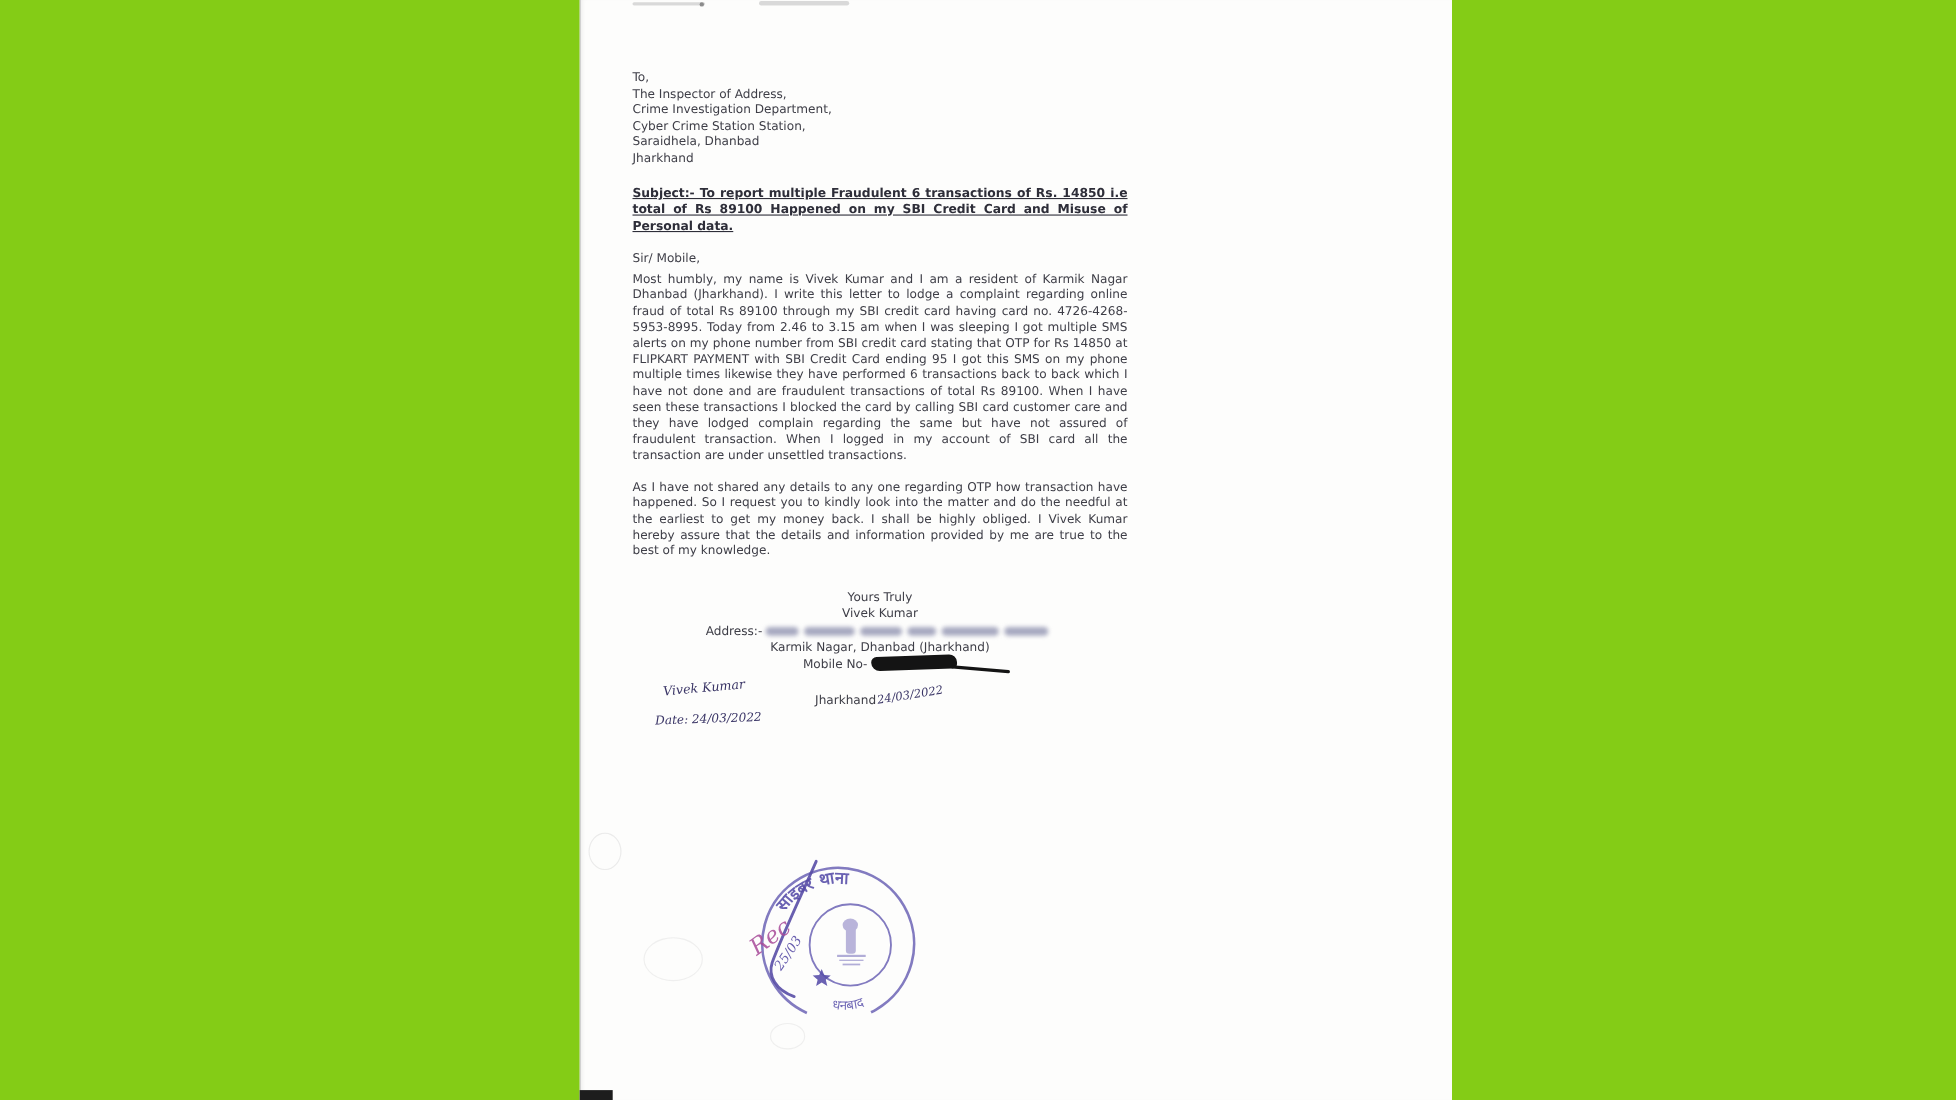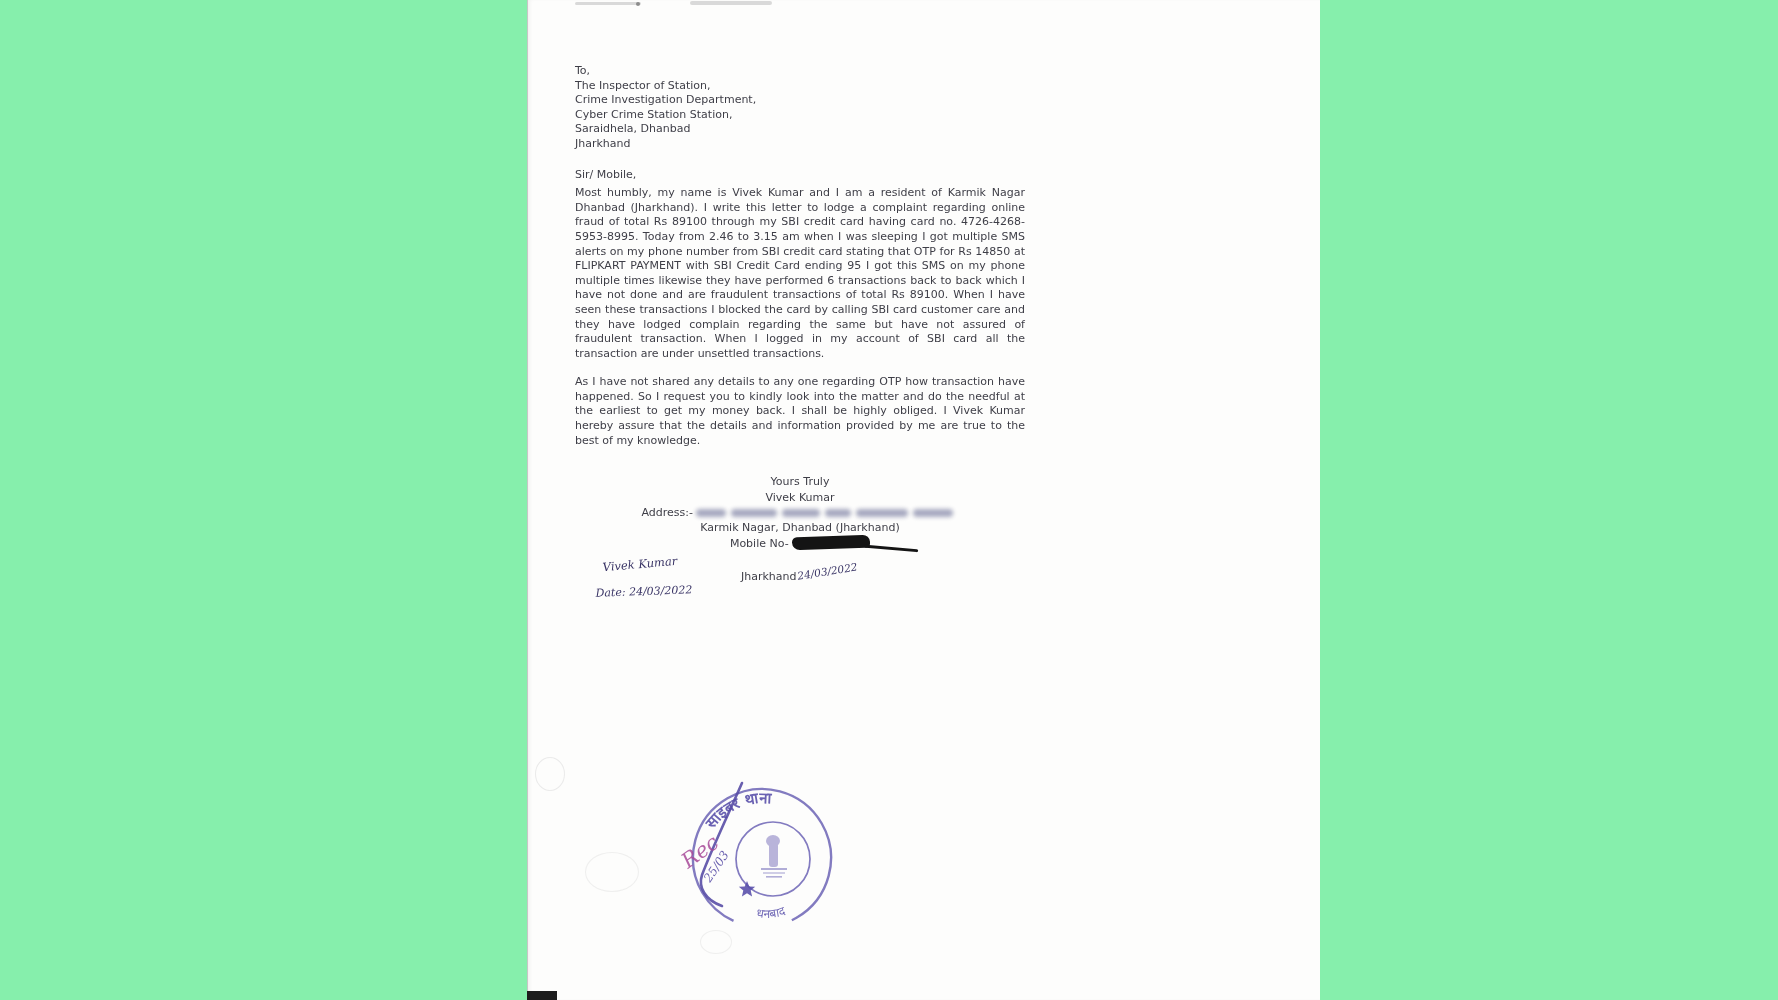--- a/index.html
+++ b/index.html
@@ -1,17 +1,17 @@
 <!DOCTYPE html>
 <html><head>
 <meta charset="utf-8">
 <style>
   html,body{margin:0;padding:0;}
   body{background:#ffffff;font-family:"DejaVu Sans",sans-serif;}
-  .canvas{position:relative;width:1778px;height:1000px;background:#86efac;overflow:hidden;}
+  .canvas{position:relative;width:1778px;height:1000px;background:#84cc16;overflow:hidden;}
 
   
   .page{position:absolute;left:527px;top:0;width:792px;height:1000px;
         background:#fdfdfc;border-left:1px solid #c6c6c6;
         box-shadow:inset 3px 0 4px -2px rgba(0,0,0,0.07);}
 
   
   .streak{position:absolute;background:#bdbdbd;opacity:.55;border-radius:2px;filter:blur(.6px);}
   .streak1{left:575px;top:2px;width:66px;height:3px;}
   .streak2{left:690px;top:1px;width:82px;height:4px;}
@@ -65,27 +65,28 @@
   <div class="speck"></div>
   <div class="corner-mark"></div>
   <div class="artifact artifact1"></div>
   <div class="artifact artifact2"></div>
   <div class="artifact artifact3"></div>
 
   <div class="letter">
 
     <div class="recipient">
       <div>To,</div>
-      <div>The Inspector of Station,</div>
+      <div>The Inspector of Address,</div>
       <div>Crime Investigation Department,</div>
       <div>Cyber Crime Station Station,</div>
       <div>Saraidhela, Dhanbad</div>
       <div>Jharkhand</div>
     </div>
 
+    <div class="subject">Subject:-  To report multiple Fraudulent 6 transactions of Rs. 14850 i.e total of Rs 89100 Happened on my SBI Credit Card and Misuse of Personal data.</div>
 
     <div class="salutation">Sir/ Mobile,</div>
 
     <p class="para">Most humbly, my name is Vivek Kumar and I am a resident of Karmik Nagar Dhanbad (Jharkhand). I write this letter to lodge a complaint regarding online fraud of total Rs 89100 through my SBI credit card having card no. 4726-4268-5953-8995. Today from 2.46 to 3.15 am when I was sleeping I got multiple SMS alerts on my phone number from SBI credit card stating that OTP for Rs 14850 at FLIPKART PAYMENT with SBI Credit Card ending 95 I got this SMS on my phone multiple times likewise they have performed 6 transactions back to back which I have not done and are fraudulent transactions of total Rs 89100. When I have seen these transactions I blocked the card by calling SBI card customer care and they have lodged complain regarding the same but have not assured of fraudulent transaction. When I logged in my account of SBI card all the transaction are under unsettled transactions.</p>
     <p class="para">As I have not shared any details to any one regarding OTP how transaction have happened. So I request you to kindly look into the matter and do the needful at the earliest to get my money back. I shall be highly obliged. I Vivek Kumar hereby assure that the details and information provided by me are true to the best of my knowledge.</p>
 
     <div class="closing">
       <div>Yours Truly</div>
       <div>Vivek Kumar</div>
 

